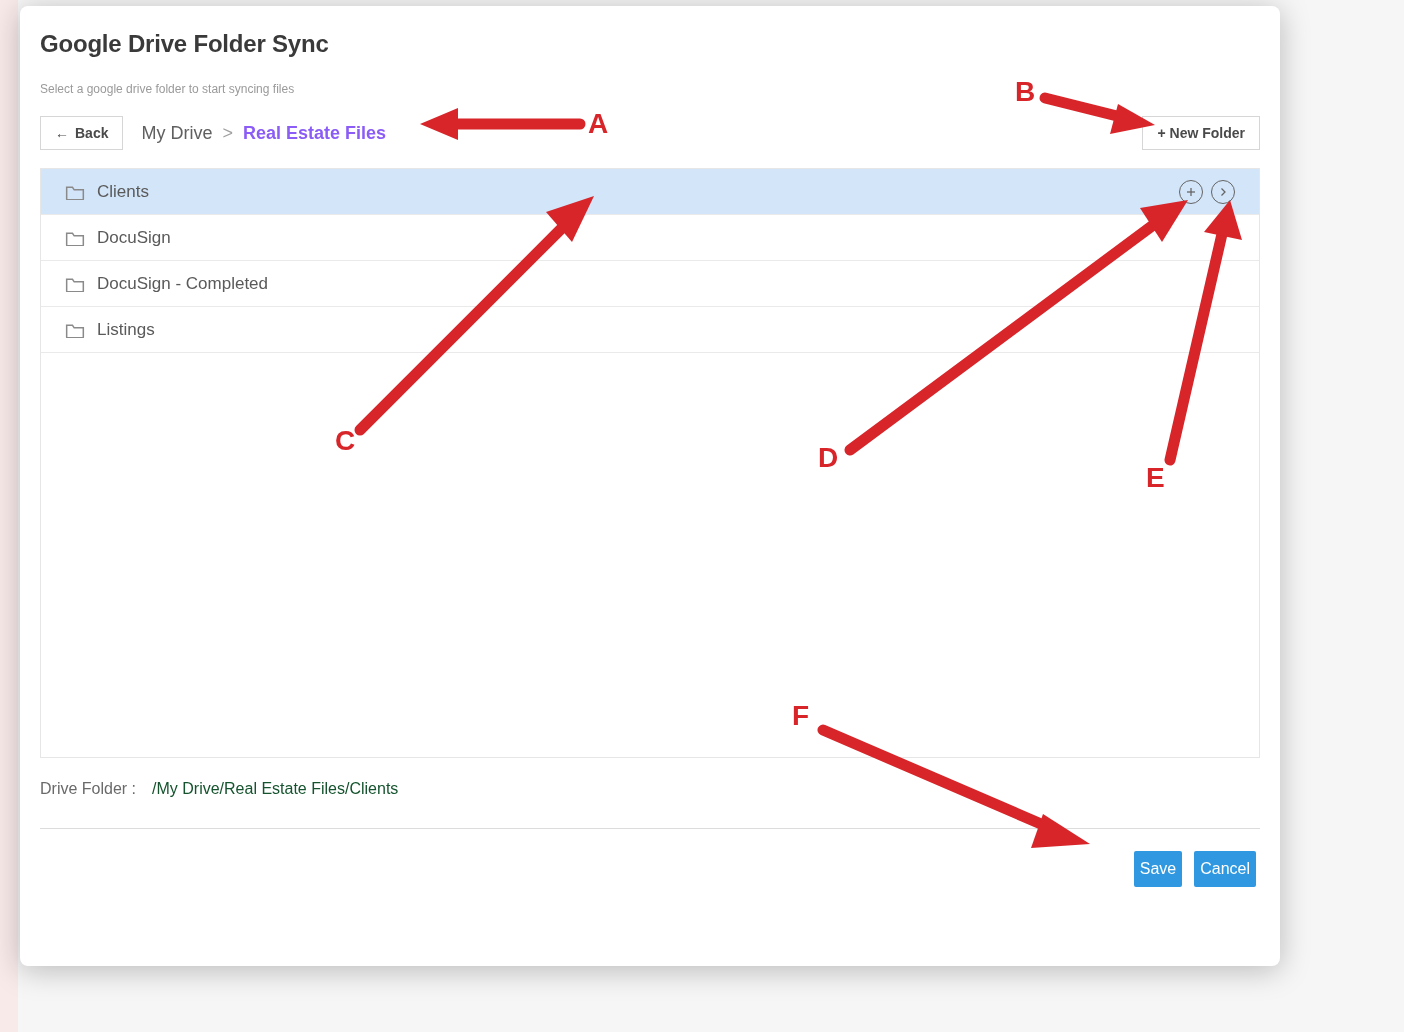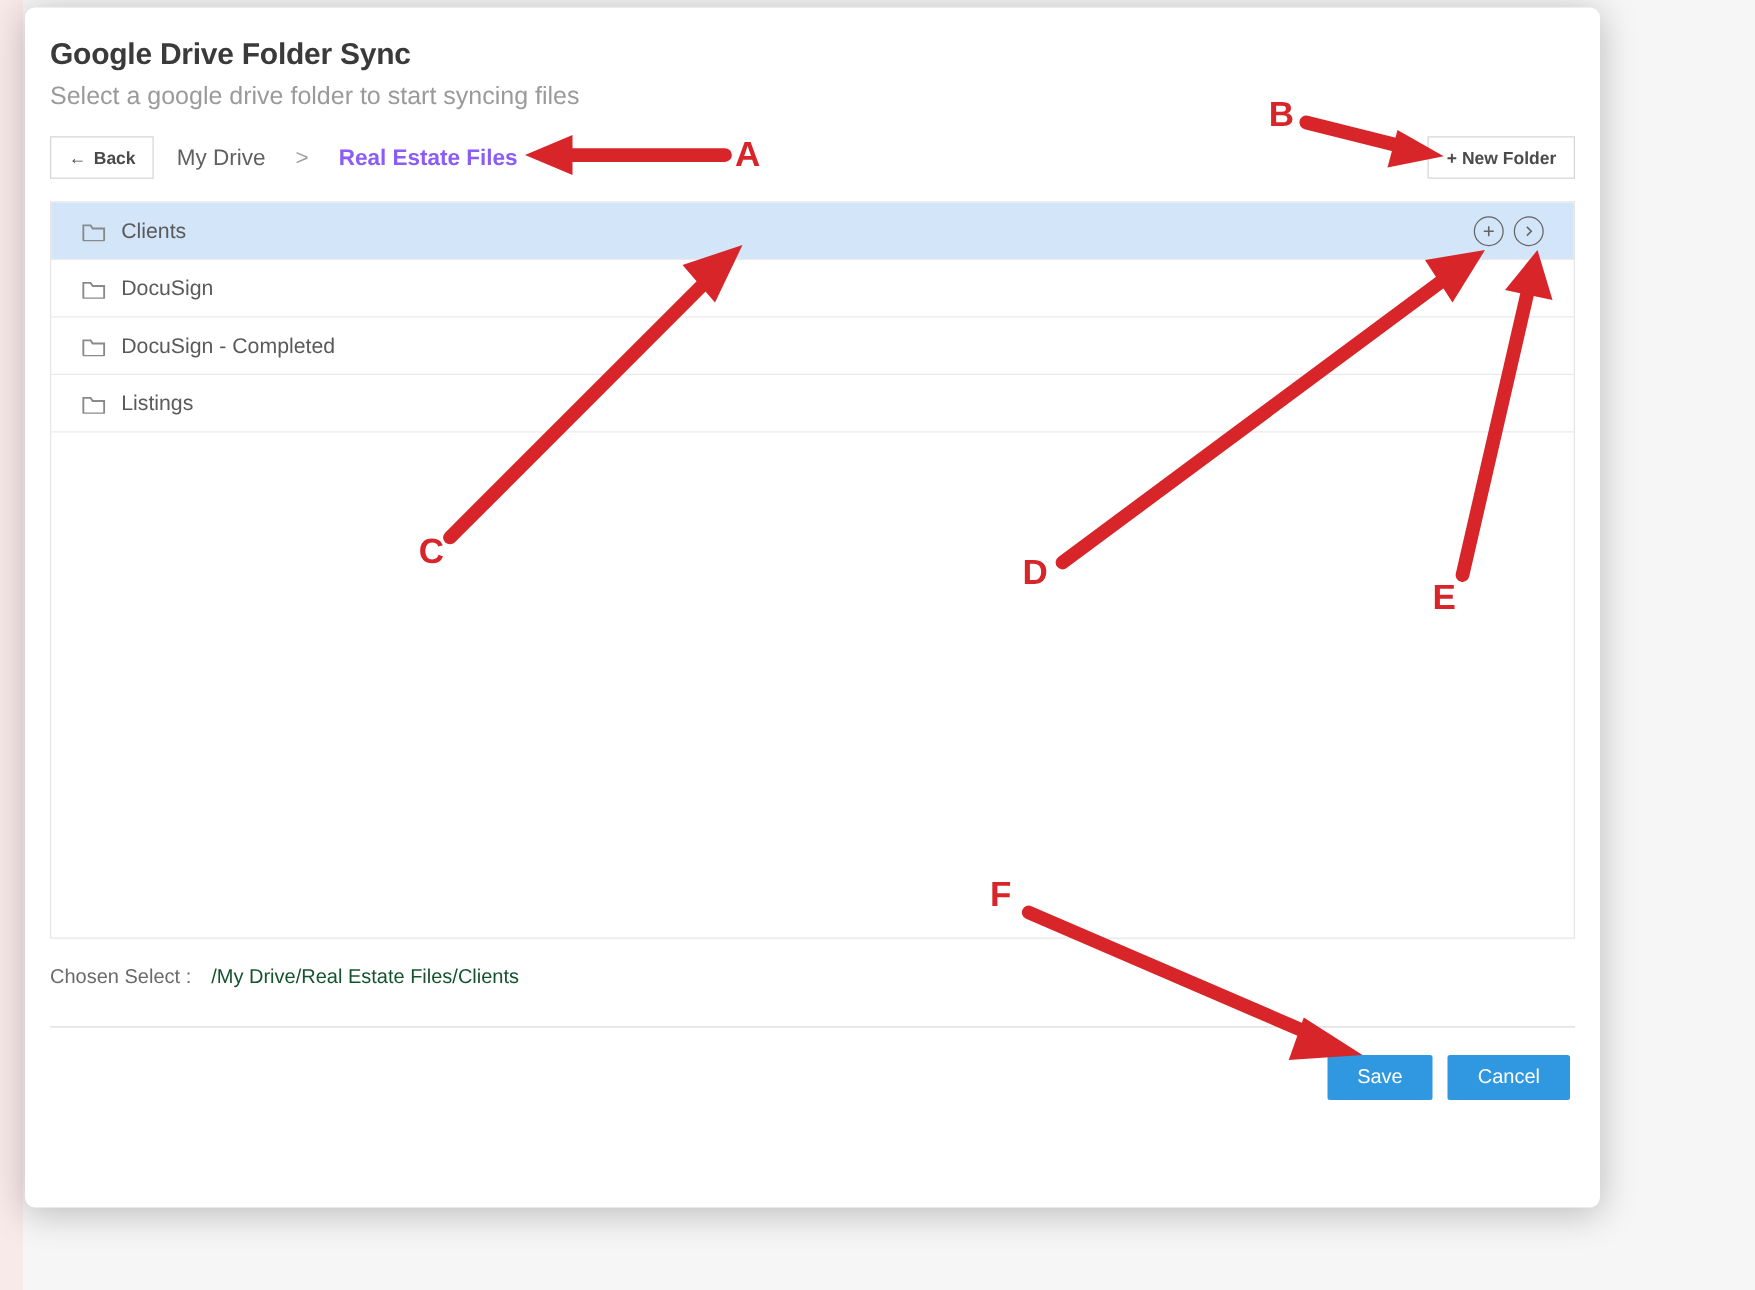--- a/index.html
+++ b/index.html
@@ -20,33 +20,33 @@
       background: #ffffff;
       border-radius: 8px;
       box-shadow: 0 4px 30px rgba(0,0,0,0.25);
       padding: 24px 0 20px 0;
     }
     .modal-inner { padding: 0 20px; }
     .title {
       font-size: 24px; font-weight: 700; color: #3a3a3a; letter-spacing: -0.2px;
     }
     .subtitle {
-      font-size: 20px; color: #9a9a9a; margin-top: 8px;
+      font-size: 12px; color: #9a9a9a; margin-top: 24px;
     }
     .toolbar {
       display: flex; align-items: center; margin-top: 20px; gap: 18px;
     }
     .btn {
       background: #fff; border: 1px solid #d6d6d6; color: #4a4a4a;
       font-size: 14px; padding: 8px 14px; cursor: pointer;
       font-family: inherit;
     }
     .btn-back { font-weight: 600; display: inline-flex; align-items: center; gap: 6px; }
     .back-arrow { font-size: 14px; }
-    .crumbs { font-size: 18px; color: #606060; display: flex; align-items: center; gap: 24px; }
+    .crumbs { font-size: 18px; color: #606060; display: flex; align-items: center; gap: 10px; }
     .crumbs .sep { color: #a0a0a0; }
     .crumbs .current { font-weight: 700; color: #8b5cf6; }
     .spacer { flex: 1; }
     .btn-newfolder { font-weight: 600; }
 
     .folder-list {
       margin-top: 18px;
       border: 1px solid #e6e6e6;
       height: 590px;
       background: #fff;
@@ -83,21 +83,21 @@
     }
     .chosen .path { color: #14532d; }
 
     .divider { height: 1px; background: #dcdcdc; margin-top: 30px; }
 
     .footer {
       display: flex; justify-content: flex-end; gap: 12px; margin-top: 22px; padding-right: 4px;
     }
     .btn-primary {
       background: #2f98e0; color: #fff; border: none;
-      font-size: 16px; padding: 9px 24px; cursor: pointer; border-radius: 2px;
+      font-size: 16px; padding: 9px 6px; cursor: pointer; border-radius: 2px;
       font-family: inherit;
     }
 
     
     .annot {
       position: absolute; pointer-events: none;
       font-weight: 800; color: #d7252a; font-size: 28px;
       text-shadow: 0 1px 0 #fff, 0 -1px 0 #fff, 1px 0 0 #fff, -1px 0 0 #fff;
       z-index: 50;
     }
@@ -168,21 +168,21 @@
           </div>
           <div class="folder-row">
             <span class="folder-icon"><svg viewBox="0 0 24 20" fill="none" stroke="currentColor" stroke-width="1.8">
                 <path d="M2 4 h7 l2 3 h11 v11 a1 1 0 0 1 -1 1 H3 a1 1 0 0 1 -1 -1 Z"></path>
               </svg></span>
             <span class="name">Listings</span>
           </div>
         </div>
 
       <div class="chosen">
-        <span>Chosen Select :</span>
+        <span>Drive Folder :</span>
         <span class="path">/My Drive/Real Estate Files/Clients</span>
       </div>
 
       <div class="divider"></div>
 
       <div class="footer">
         <button class="btn-primary">Save</button>
         <button class="btn-primary">Cancel</button>
       </div>
     </div>

